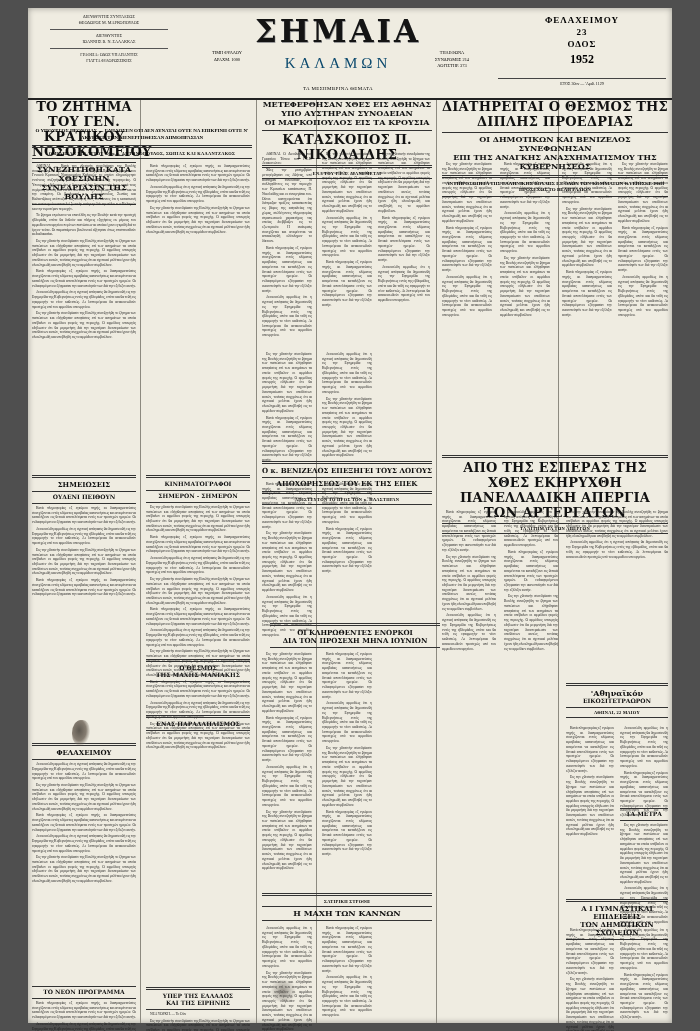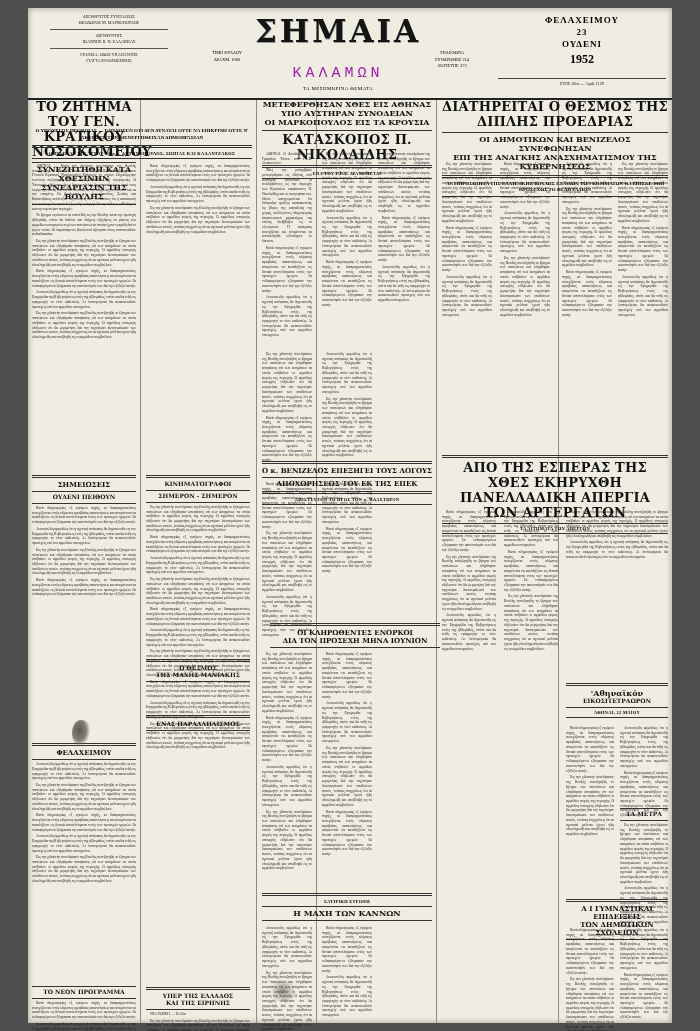--- a/index.html
+++ b/index.html
@@ -35,22 +35,22 @@
   .mast-center{
     position:absolute;left:160px;top:2px;width:300px;text-align:center;
   }
   .mast-title{
     font-family:"DejaVu Serif", serif;
     font-size:31px;font-weight:bold;letter-spacing:3px;color:#141414;
     line-height:1;margin-top:6px;
     text-shadow:0.6px 0.6px 0 #999;
   }
   .mast-sub{
-    font-family:Liberation Mono, monospace;
-    font-size:15px;letter-spacing:4px;color:#a21caf;margin-top:18px;
+    font-family:Liberation Serif, serif;
+    font-size:15px;letter-spacing:4px;color:#0c4a6e;margin-top:8px;
   }
   .mast-meta-l{
     position:absolute;left:162px;top:42px;font-size:4.4px;line-height:1.5;text-align:center;width:74px;
   }
   .mast-meta-r{
     position:absolute;left:386px;top:42px;font-size:4.4px;line-height:1.5;text-align:center;width:76px;
   }
   .mast-right{
     position:absolute;left:470px;top:6px;width:168px;text-align:center;font-size:4.4px;line-height:1.5;
   }
@@ -131,21 +131,21 @@
       </div>
       <div class="mast-meta-r">
         <div>ΤΗΛΕΦΩΝΑ</div>
         <div>ΣΥΝΔΡΟΜΕΣ 214</div>
         <div>ΛΟΓΙΣΤΗΡ. 373</div>
       </div>
 
       <div class="mast-right">
         <div class="mast-date">ΦΕΛΑΧΕΙΜΟΥ</div>
         <div class="mast-date">23</div>
-        <div class="mast-date">ΟΥΔΕΝΙ</div>
+        <div class="mast-date">ΟΔΟΣ</div>
         <div class="mast-year">1952</div>
       </div>
       <div class="mast-foot">ΕΤΟΣ 30ον — 'Αριθ. 1129</div>
       <div class="mast-foot2">ΤΑ ΜΕΣΗΜΒΡΙΝΑ ΘΕΜΑΤΑ</div>
     </div>
 
     <div class="body">
 
       <div class="vrule" style="left:112px;"></div>
       <div class="vrule" style="left:228px;"></div>

